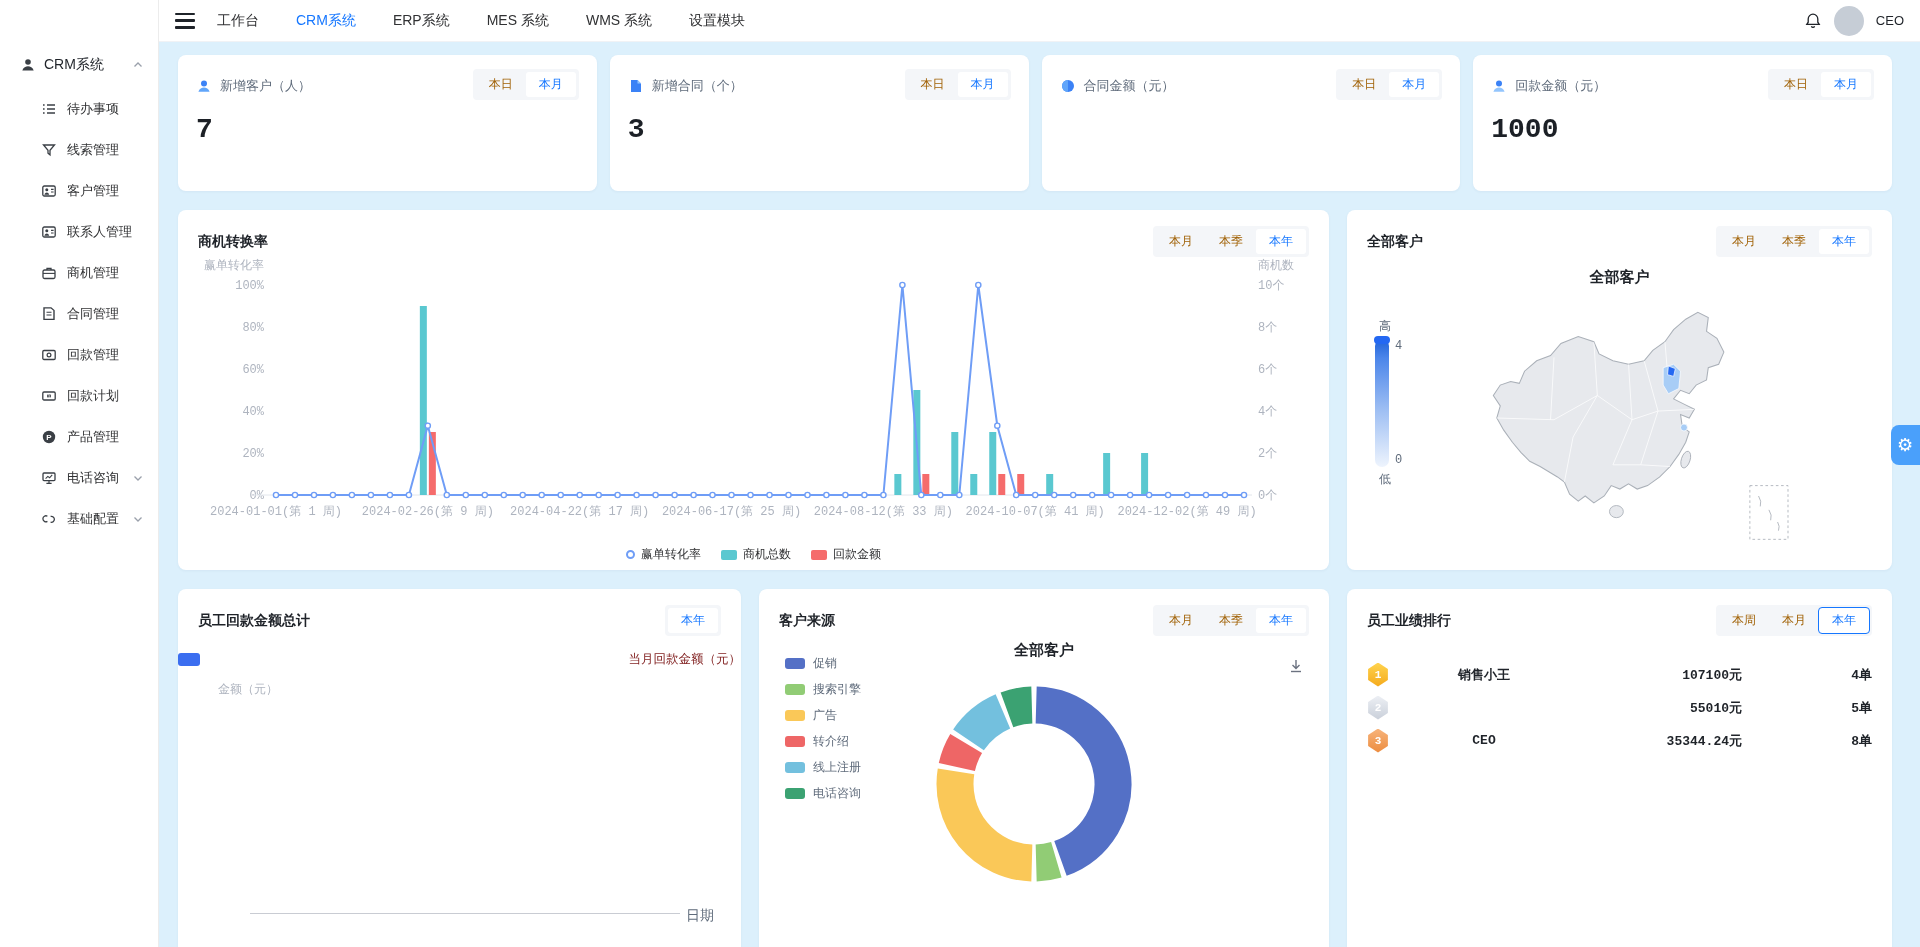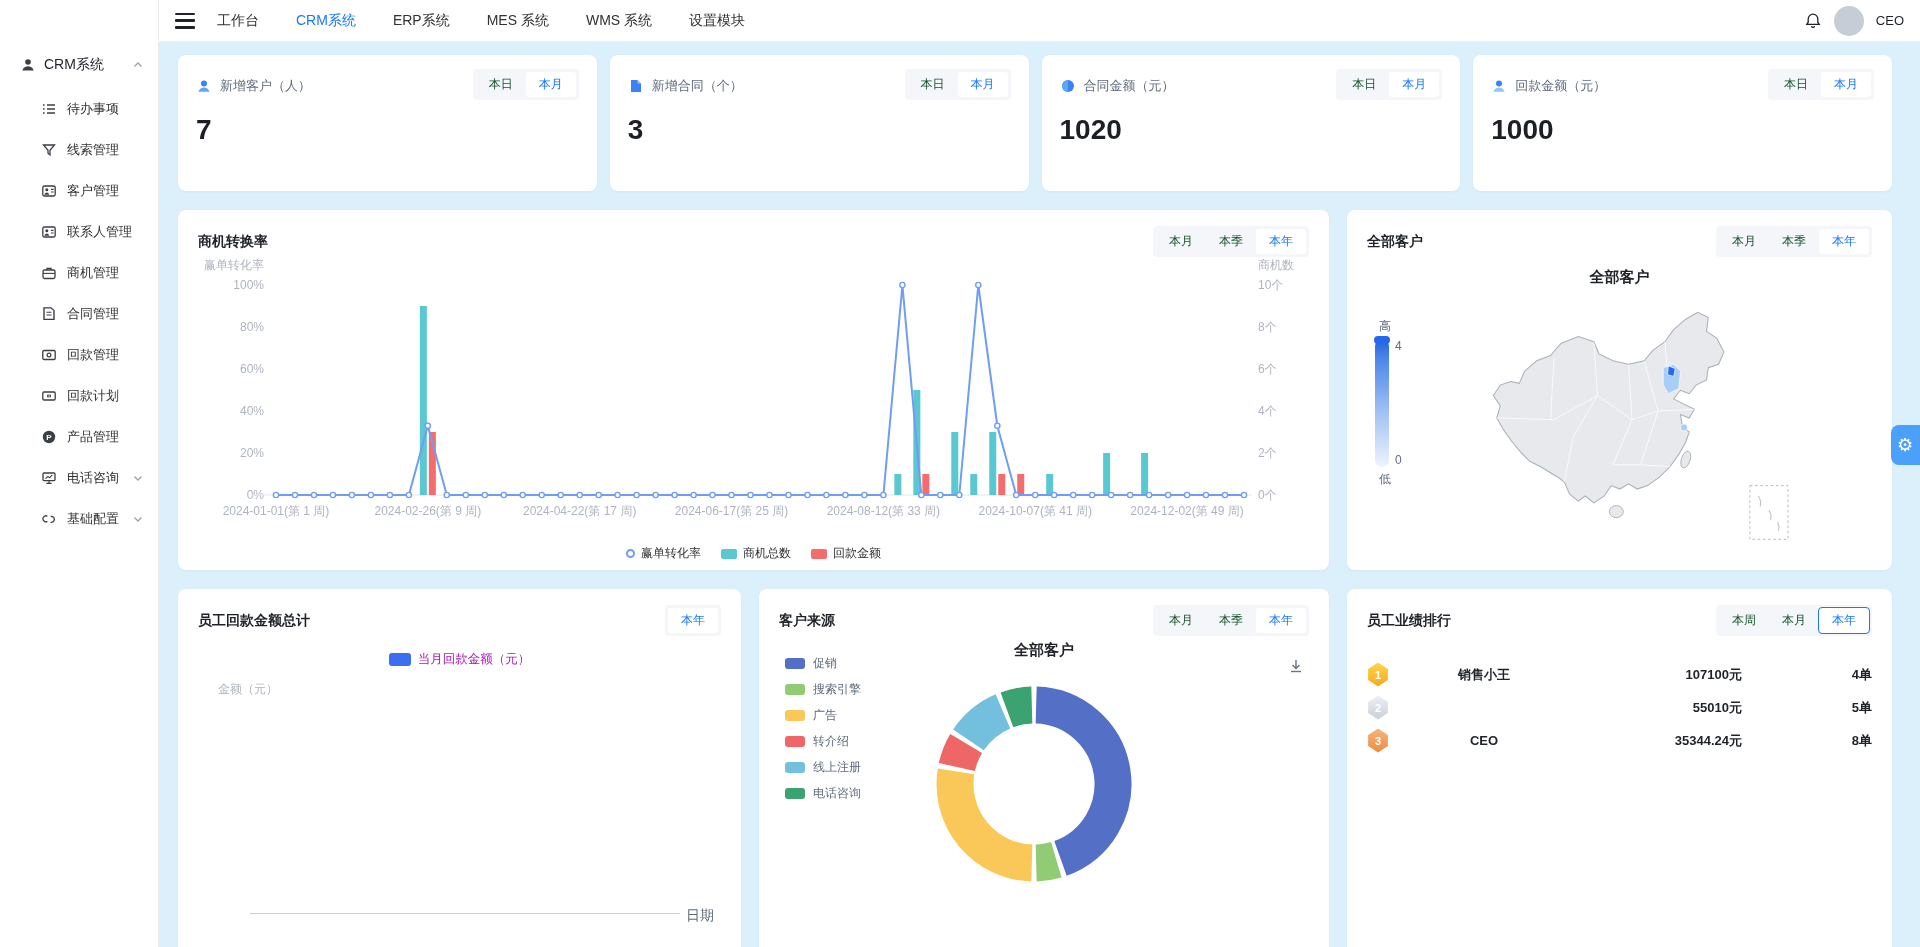--- a/index.html
+++ b/index.html
@@ -22,32 +22,32 @@
   .hamburger { width:20px; height:16px; display:flex; flex-direction:column; justify-content:space-between; cursor:pointer; margin-right:22px; }
   .hamburger i { display:block; height:2.2px; background:#1f2329; border-radius:1px; }
   .nav-tabs { display:flex; align-items:center; gap:37px; }
   .nav-tab { font-size:14px; color:#303133; cursor:pointer; white-space:nowrap; }
   .nav-tab.active { color:#1677ff; }
   .nav-right { margin-left:auto; display:flex; align-items:center; gap:12px; }
   .avatar { width:30px; height:30px; border-radius:50%; background:#c6cdd6; }
   .user-name { font-size:13px; color:#1f2329; }
 
   .content { padding:13px 28px 0 19px; }
-  .card { background:#fff; border-radius:8px; box-shadow:0 1px 3px rgba(30,60,90,.05); }
+  .card { background:#fff; border-radius:8px; box-shadow:0 1px 3px rgba(30,60,90,.05);font-family:Liberation Mono, monospace; }
 
   
   .stats { display:flex; gap:13px; }
   .stat-card { width:419px; height:136px; padding:14px 18px; }
   .stat-head { display:flex; align-items:flex-start; }
   .stat-label { display:flex; align-items:center; gap:8px; font-size:13px; color:#5f6b7b; margin-top:8px; }
   .stat-value { font-size:28px; font-weight:700; color:#1c2026; margin-top:14px; }
 
   
   .tg { margin-left:auto; display:inline-flex; background:#f4f6f9; border-radius:4px; padding:3px; }
-  .tg span { padding:4px 13px; font-size:12px; color:#14532d; cursor:pointer; border-radius:3px; white-space:nowrap; }
+  .tg span { padding:4px 13px; font-size:12px; color:#a16207; cursor:pointer; border-radius:3px; white-space:nowrap; }
   .tg span.on { background:#fff; color:#1677ff; }
   .tg.bordered span.on { outline:1px solid #1677ff; }
 
   
   .row-mid { display:flex; gap:18px; margin-top:19px; }
   .row-bottom { display:flex; gap:18px; margin-top:19px; }
   .card-head { display:flex; align-items:center; }
   .card-title { font-size:14px; font-weight:700; color:#1f2329; }
 
   .conv-card { width:1151px; height:360px; padding:16px 20px; }
@@ -65,21 +65,21 @@
   
   .map-inner-title { position:absolute; left:0; right:0; top:58px; text-align:center; font-size:15px; font-weight:700; color:#1f2329; }
   .vmap { position:absolute; left:28px; top:108px; width:60px; font-size:12px; color:#5f6b7b; }
   .vmap .bar-wrap { display:flex; align-items:stretch; gap:6px; margin:4px 0; }
   .vmap .bar { width:14px; height:128px; border-radius:7px; background:linear-gradient(180deg,#1f62d9 0%,#4c86ea 15%,#9dbef3 55%,#eef4fd 100%); position:relative; }
   .vmap .bar::before { content:""; position:absolute; top:-3px; left:-1px; right:-1px; height:8px; border-radius:4px; background:#2468f2; }
   .vmap .nums { display:flex; flex-direction:column; justify-content:space-between; color:#5f6b7b; }
   .map-svg { position:absolute; left:120px; top:78px; }
 
   
-  .pay-legend { position:absolute; left:0; right:0; top:62px; display:flex; justify-content:center; align-items:center; gap:7px; font-size:12.5px; color:#a21caf; }
+  .pay-legend { position:absolute; left:0; right:0; top:62px; display:flex; justify-content:space-between; align-items:center; gap:7px; font-size:12.5px; color:#7f1d1d; }
   .pay-legend .sw { width:22px; height:13px; border-radius:3px; background:#3b6ef0; }
   .pay-ylabel { position:absolute; left:40px; top:92px; font-size:12px; color:#aeb4bf; }
   .pay-axis { position:absolute; left:72px; top:324px; width:430px; border-top:1.5px solid #c9ccd3; }
   .pay-xlabel { position:absolute; left:508px; top:318px; font-size:14px; color:#5f6b7b; }
 
   
   .src-inner-title { position:absolute; left:0; right:0; top:52px; text-align:center; font-size:15px; font-weight:700; color:#1f2329; }
   .src-legend { position:absolute; left:26px; top:66px; }
   .src-legend .li { display:flex; align-items:center; gap:8px; font-size:12px; color:#5f6b7b; margin-bottom:9px; cursor:pointer; }
   .src-legend .sw { width:20px; height:11px; border-radius:3px; }
@@ -306,21 +306,20 @@
                 <circle cx="8" cy="8" r="6" fill="#3b82f6"></circle>
                 <path d="M8 2a6 6 0 0 0 0 12z" fill="#60a5fa"></path>
               </svg>
               <span>合同金额（元）</span>
             </div>
             <span class="tg">
               <span>本日</span>
               <span class="on">本月</span>
             </span>
           </div>
-          <div class="stat-value">1020</div>
         </div>
         <div class="card stat-card">
           <div class="stat-head">
             <div class="stat-label">
               <svg class="" width="16" height="16" viewBox="0 0 16 16">
                 <circle cx="8" cy="5.4" r="3" fill="#3b82f6"></circle>
                 <path d="M2.4 13.8c.9-3.2 3.5-4.2 5.6-4.2s4.7 1 5.6 4.2z" fill="#93c5fd"></path>
               </svg>
               <span>回款金额（元）</span>
             </div>

